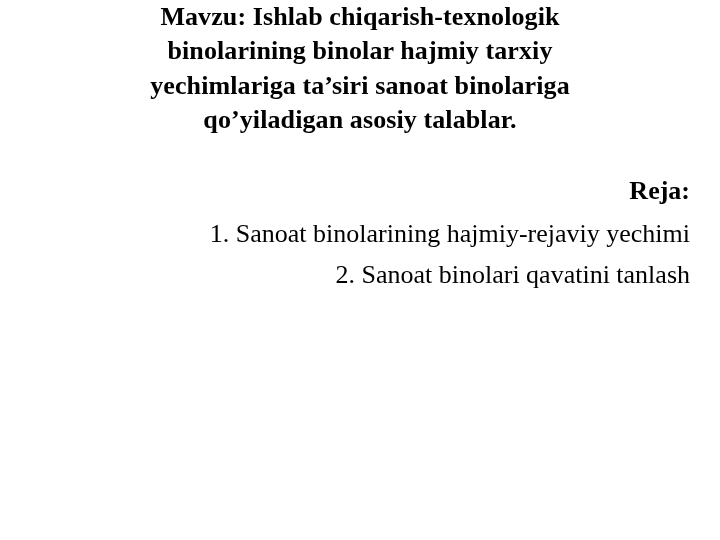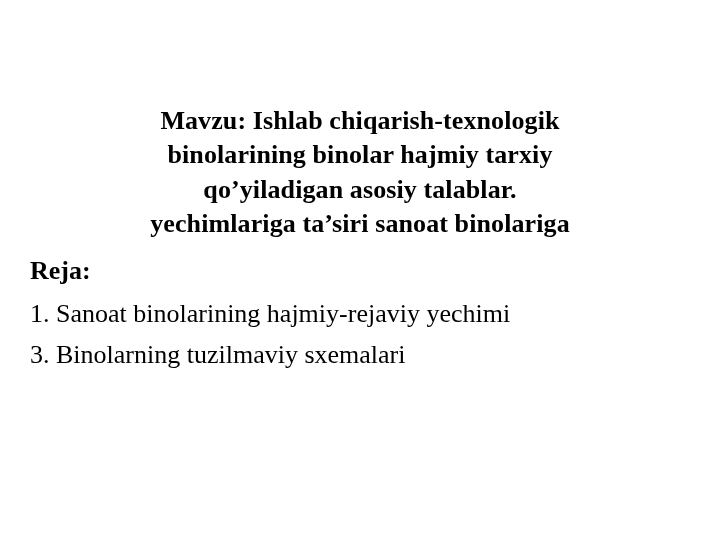--- a/index.html
+++ b/index.html
@@ -18,34 +18,33 @@
     position: relative;
     width: 720px;
     height: 540px;
     box-sizing: border-box;
     display: flex;
     flex-direction: column;
     align-items: center;
   }
   .title-block {
     width: 600px;
-    margin-top: 104px;
     text-align: center;
   }
   .title-line {
     font-size: 26px;
     font-weight: bold;
     line-height: 1.32;
     letter-spacing: 0.1px;
     white-space: nowrap;
   }
   .body-block {
     width: 660px;
-    margin-top: 12px;
-    text-align: left;
+    margin-top: 36px;
+    text-align: right;
   }
   .reja-heading {
     font-size: 26px;
     font-weight: bold;
     line-height: 1.35;
     margin-bottom: 6px;
   }
   .reja-item {
     font-size: 26px;
     font-weight: normal;
@@ -54,23 +53,23 @@
   }
 </style>
 </head>
 <body>
 
 <div class="slide">
 
   <div class="title-block">
     <div class="title-line">Mavzu: Ishlab chiqarish-texnologik</div>
     <div class="title-line">binolarining binolar hajmiy tarxiy</div>
+    <div class="title-line">yechimlariga ta’siri sanoat binolariga</div>
     <div class="title-line">qo’yiladigan asosiy talablar.</div>
-    <div class="title-line">yechimlariga ta’siri sanoat binolariga</div>
   </div>
 
   <div class="body-block">
     <div class="reja-heading">Reja:</div>
     <div class="reja-item">1. Sanoat binolarining hajmiy-rejaviy yechimi</div>
-    <div class="reja-item">3. Binolarning tuzilmaviy sxemalari</div>
+    <div class="reja-item">2. Sanoat binolari qavatini tanlash</div>
   </div>
 
 </div>
 
 </body></html>

